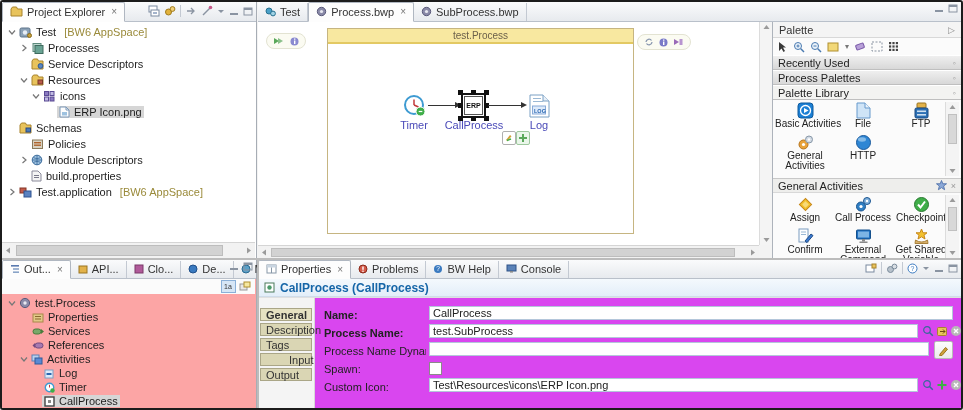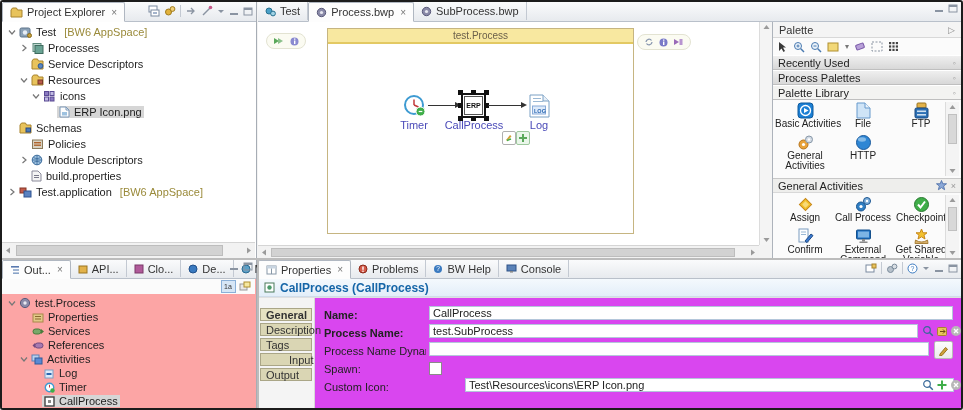--- a/index.html
+++ b/index.html
@@ -1,21 +1,21 @@
 <!DOCTYPE html>
 <html><head>
 <meta charset="utf-8">
 <style>
   html,body{margin:0;padding:0;background:#e8e8e8;font-family:"Liberation Sans",sans-serif;}
   .window{position:relative;width:963px;height:410px;background:#f3f3f3;border:2px solid #1c1c1c;border-radius:3px;box-sizing:border-box;overflow:hidden;}
   .abs{position:absolute;}
   svg{display:block;}
   .icon{display:inline-block;vertical-align:middle;}
   
-  .tabbar{position:absolute;display:flex;align-items:flex-start;background:linear-gradient(#fafbfc,#e7eaee);border-bottom:1px solid #b9c0ca;box-sizing:border-box;}
+  .tabbar{position:absolute;display:flex;align-items:center;background:linear-gradient(#fafbfc,#e7eaee);border-bottom:1px solid #b9c0ca;box-sizing:border-box;}
   .vtab{display:flex;align-items:center;gap:4px;height:18px;padding:0 7px;font-size:11px;color:#333;border-right:1px solid #c3c9d2;white-space:nowrap;}
   .vtab.active{background:#fdfdfd;border:1px solid #b0b7c1;border-bottom:1px solid #fdfdfd;border-radius:2px 2px 0 0;}
   .tclose{color:#777;font-size:10px;margin-left:2px;}
   .bar-tools{position:absolute;right:3px;top:3px;display:flex;align-items:center;gap:4px;}
   
   .trow{display:flex;align-items:center;font-size:11px;color:#1e1e1e;white-space:nowrap;}
   .tw{width:11px;display:inline-flex;justify-content:center;}
   .selbox{display:inline-flex;align-items:center;gap:4px;padding:0 2px;}
   .selbox.sel{background:#d6d6d6;}
   .suffix{color:#9a8a3a;margin-left:4px;}
@@ -979,21 +979,21 @@
       <div class="fbtn" style="left:676px;top:43px;">
         <svg width="11" height="11">
             <path d="M2 9l5.5-6.5 2 1.7L4 10.5 1.8 11z" fill="#d0a23a" stroke="#9a7420"></path>
           </svg>
       </div>
 
       <div class="flabel" style="left:66px;top:65px;width:100px;">Spawn:</div>
       <div class="chk" style="left:171px;top:64px;"></div>
 
       <div class="flabel" style="left:66px;top:83px;width:100px;">Custom Icon:</div>
-      <input class="field" style="left: 171px; top: 80px; width: 489px; margin-left: 36px;" value="Test\Resources\icons\ERP Icon.png">
+      <input class="field" style="left: 171px; top: 80px; width: 489px;" value="Test\Resources\icons\ERP Icon.png">
       <span class="icon abs" style="left:664px;top:81px;">
           <svg width="12" height="12">
             <circle cx="5" cy="5" r="3.3" fill="none" stroke="#3a6a9a" stroke-width="1.2"></circle>
             <line x1="7.5" y1="7.5" x2="10.8" y2="10.8" stroke="#3a6a9a" stroke-width="1.5"></line>
           </svg>
         </span>
       <span class="icon abs" style="left:678px;top:81px;">
           <svg width="12" height="12">
             <rect x="5" y="1.5" width="2" height="9" fill="#3fae49"></rect>
             <rect x="1.5" y="5" width="9" height="2" fill="#3fae49"></rect>

